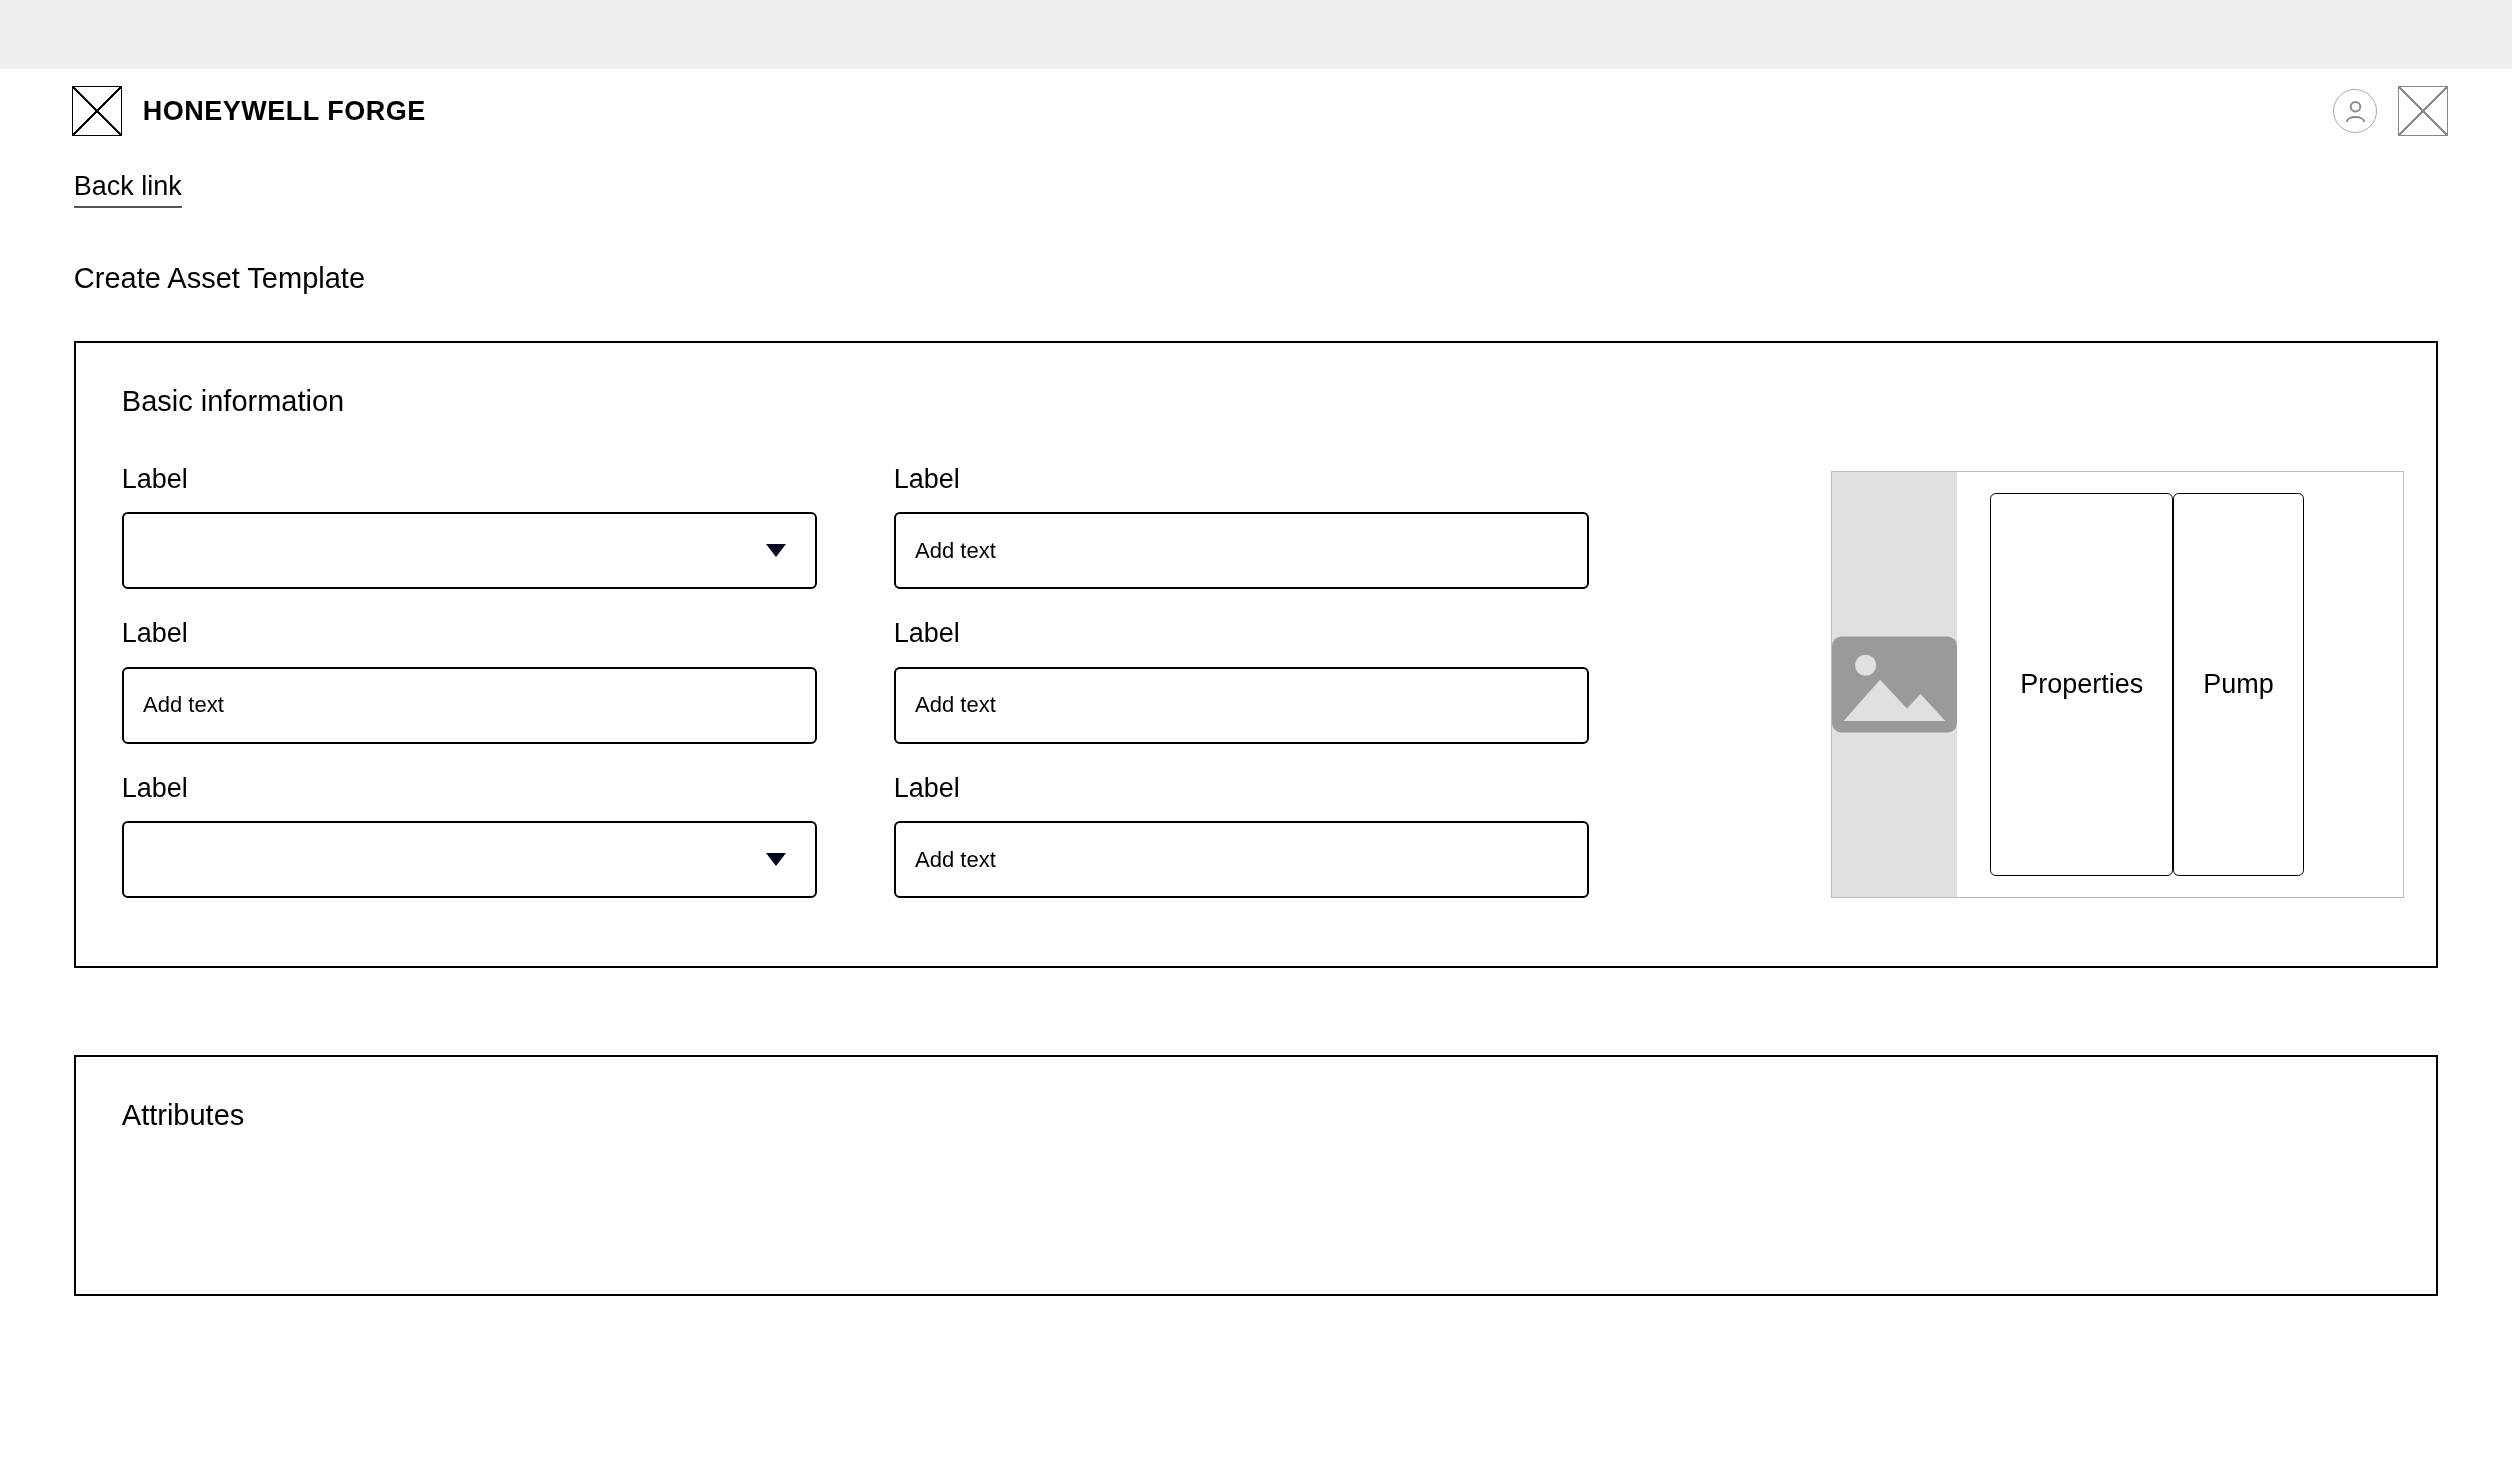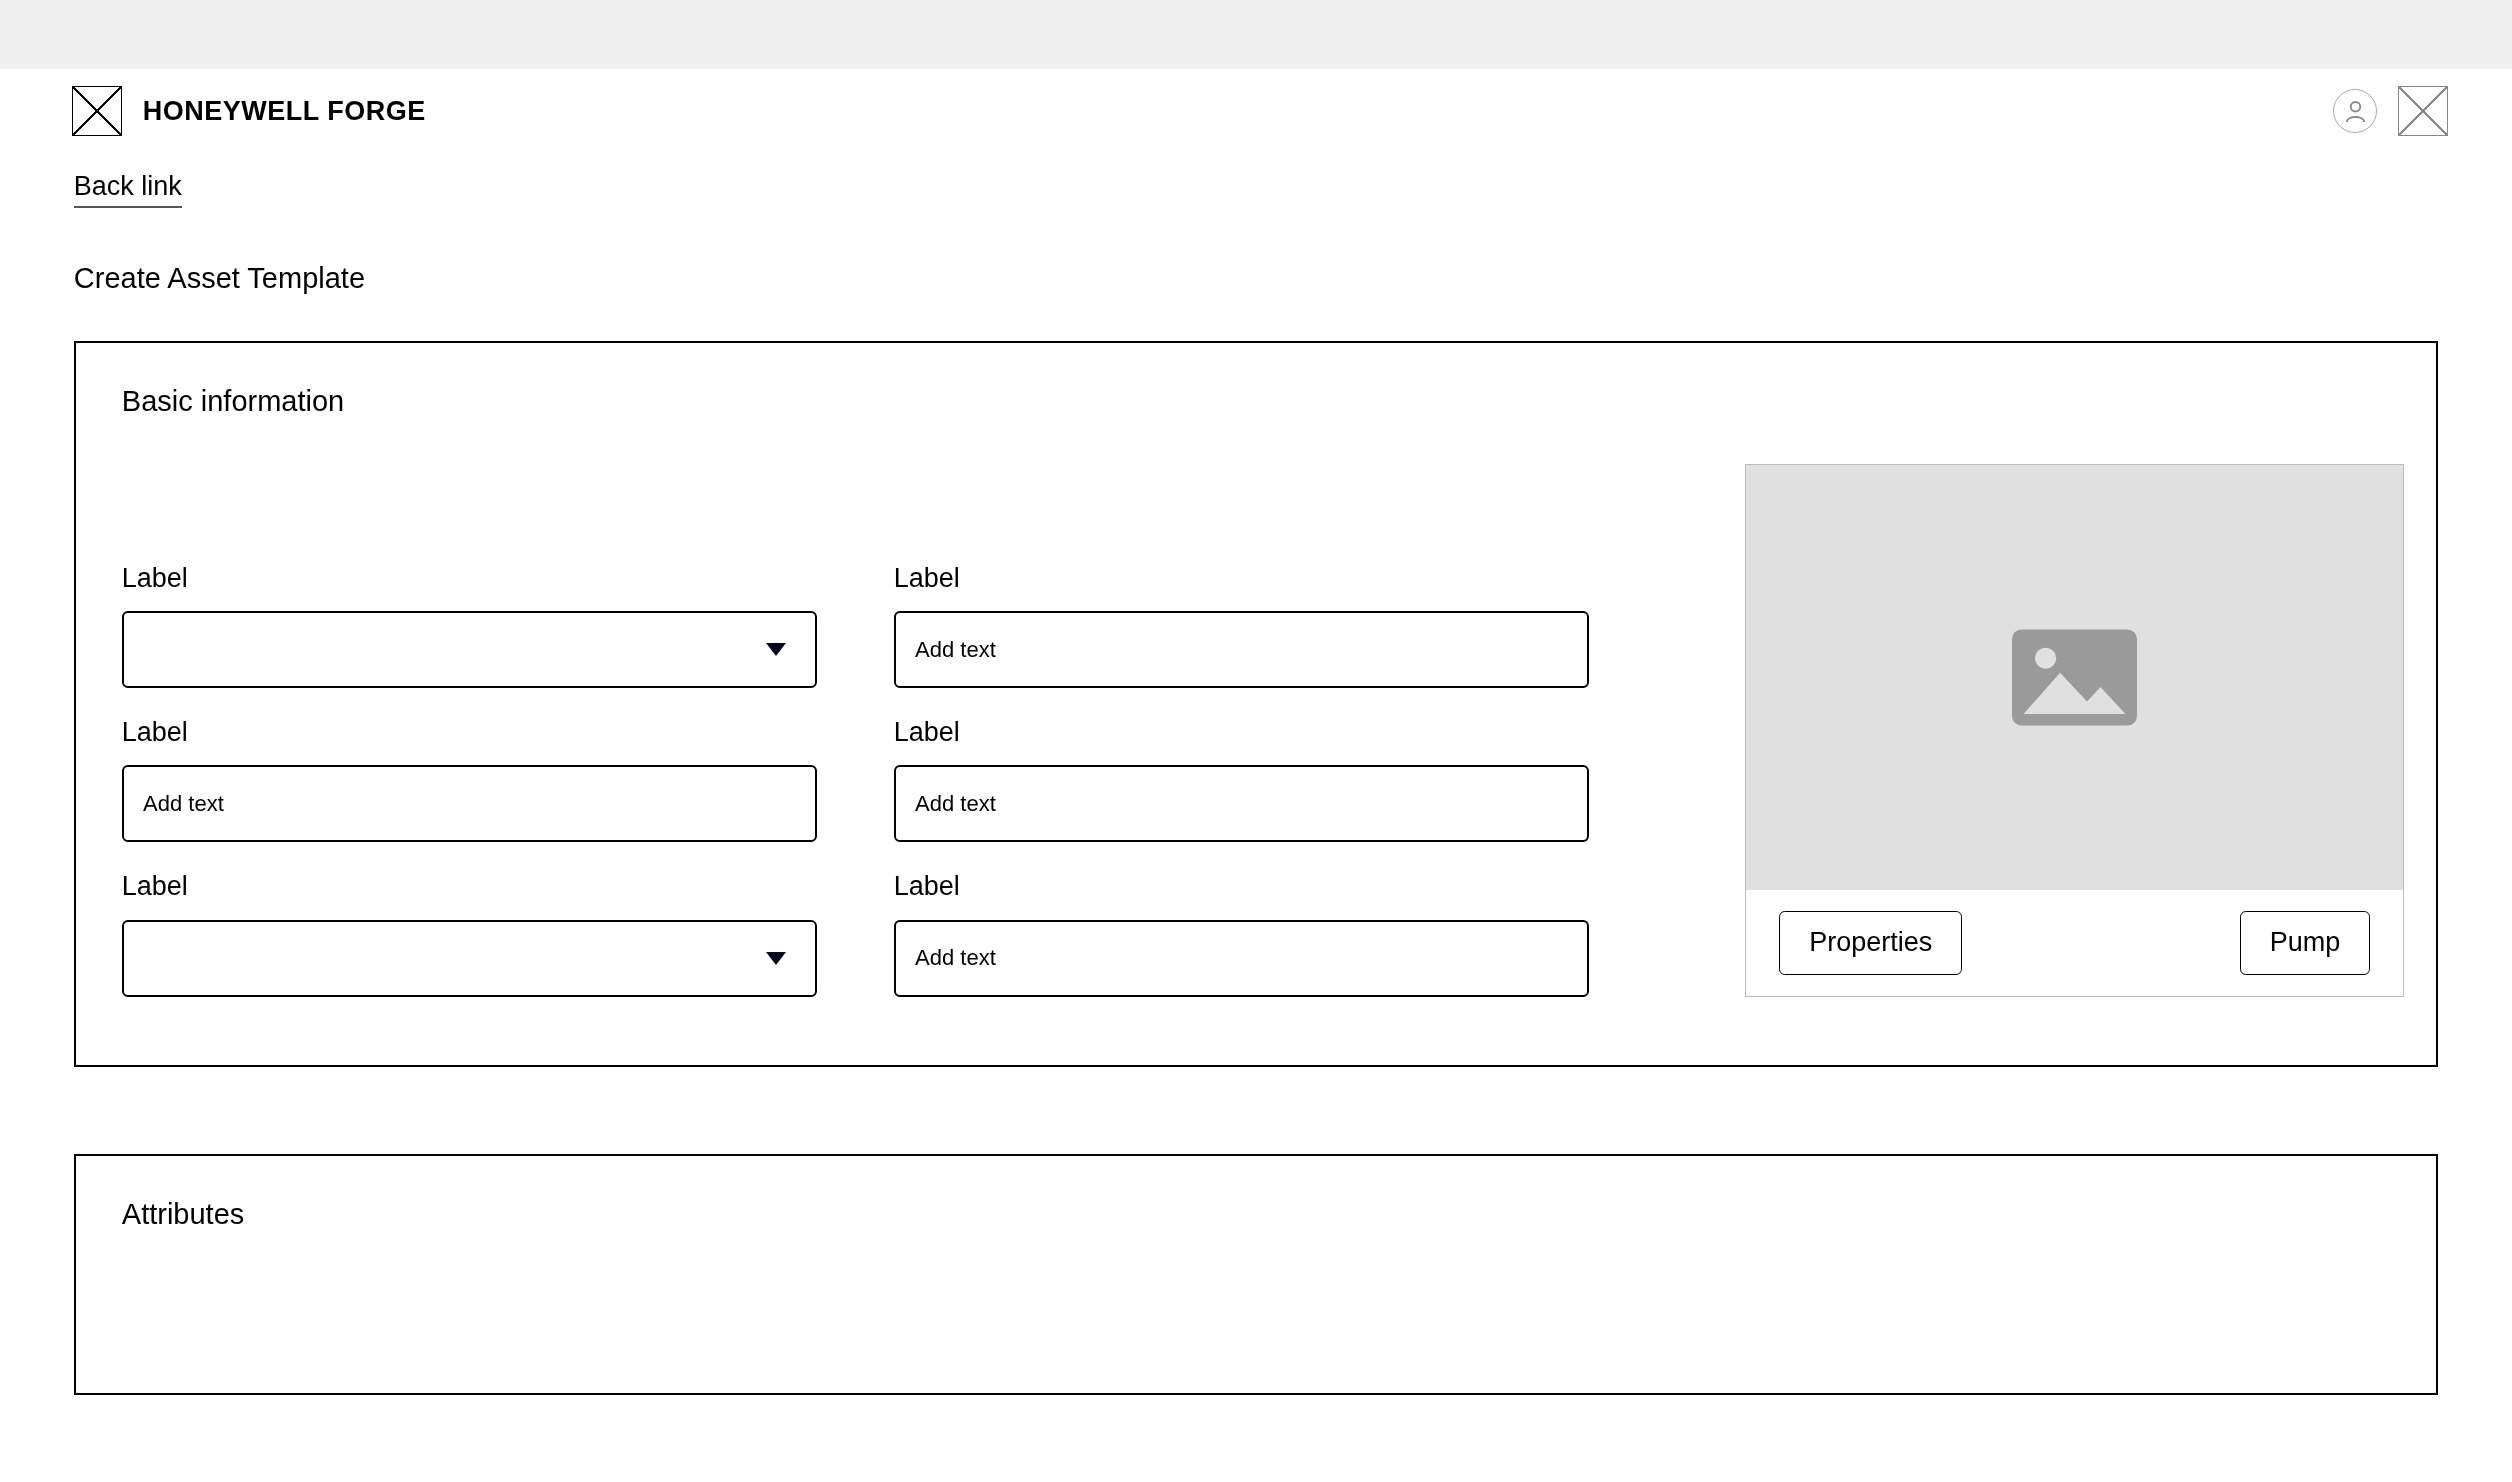--- a/index.html
+++ b/index.html
@@ -32,21 +32,21 @@
   .form-cols { display: flex; gap: 77px; flex: 1; }
   .col { display: flex; flex-direction: column; gap: 29px; width: 695px; }
   .field-label { font-size: 27px; }
   .field { border: 2.9px solid #000; border-radius: 5.8px; height: 77px; display: flex; align-items: center; padding: 0 19.3px; font-size: 27px; position: relative; }
   .field.select { justify-content: flex-end; cursor: pointer; }
   .caret { width: 0; height: 0; border-left: 10.6px solid transparent; border-right: 10.6px solid transparent; border-top: 13.5px solid #000820; margin-right: 9.7px; }
   .field input { border: none; outline: none; width: 100%; height: 100%; font-size: 22px; background: transparent; }
   .field input::placeholder { color: #000; opacity: 1; }
   .group { display: flex; flex-direction: column; gap: 17.4px; }
 
-  .image-card { width: 659px; border: 1.9px solid #bbb; display: flex; flex-direction: column; }
+  .image-card { width: 573px; border: 1.9px solid #bbb; display: flex; flex-direction: row; }
   .image-area { background: #e0e0e0; height: 425px; display: flex; align-items: center; justify-content: center; }
   .image-actions { display: flex; justify-content: space-between; padding: 21px 33px; }
   .btn { border: 1.9px solid #000; border-radius: 5.8px; padding: 15.4px 29px; font-size: 27px; background: #fff; cursor: pointer; }
 
   .panel2 { border: 2.9px solid #000; margin-top: 87px; padding: 42px 46px 116px 46px; }
 </style>
 </head>
 <body>
 
 <div class="topbar"></div>

